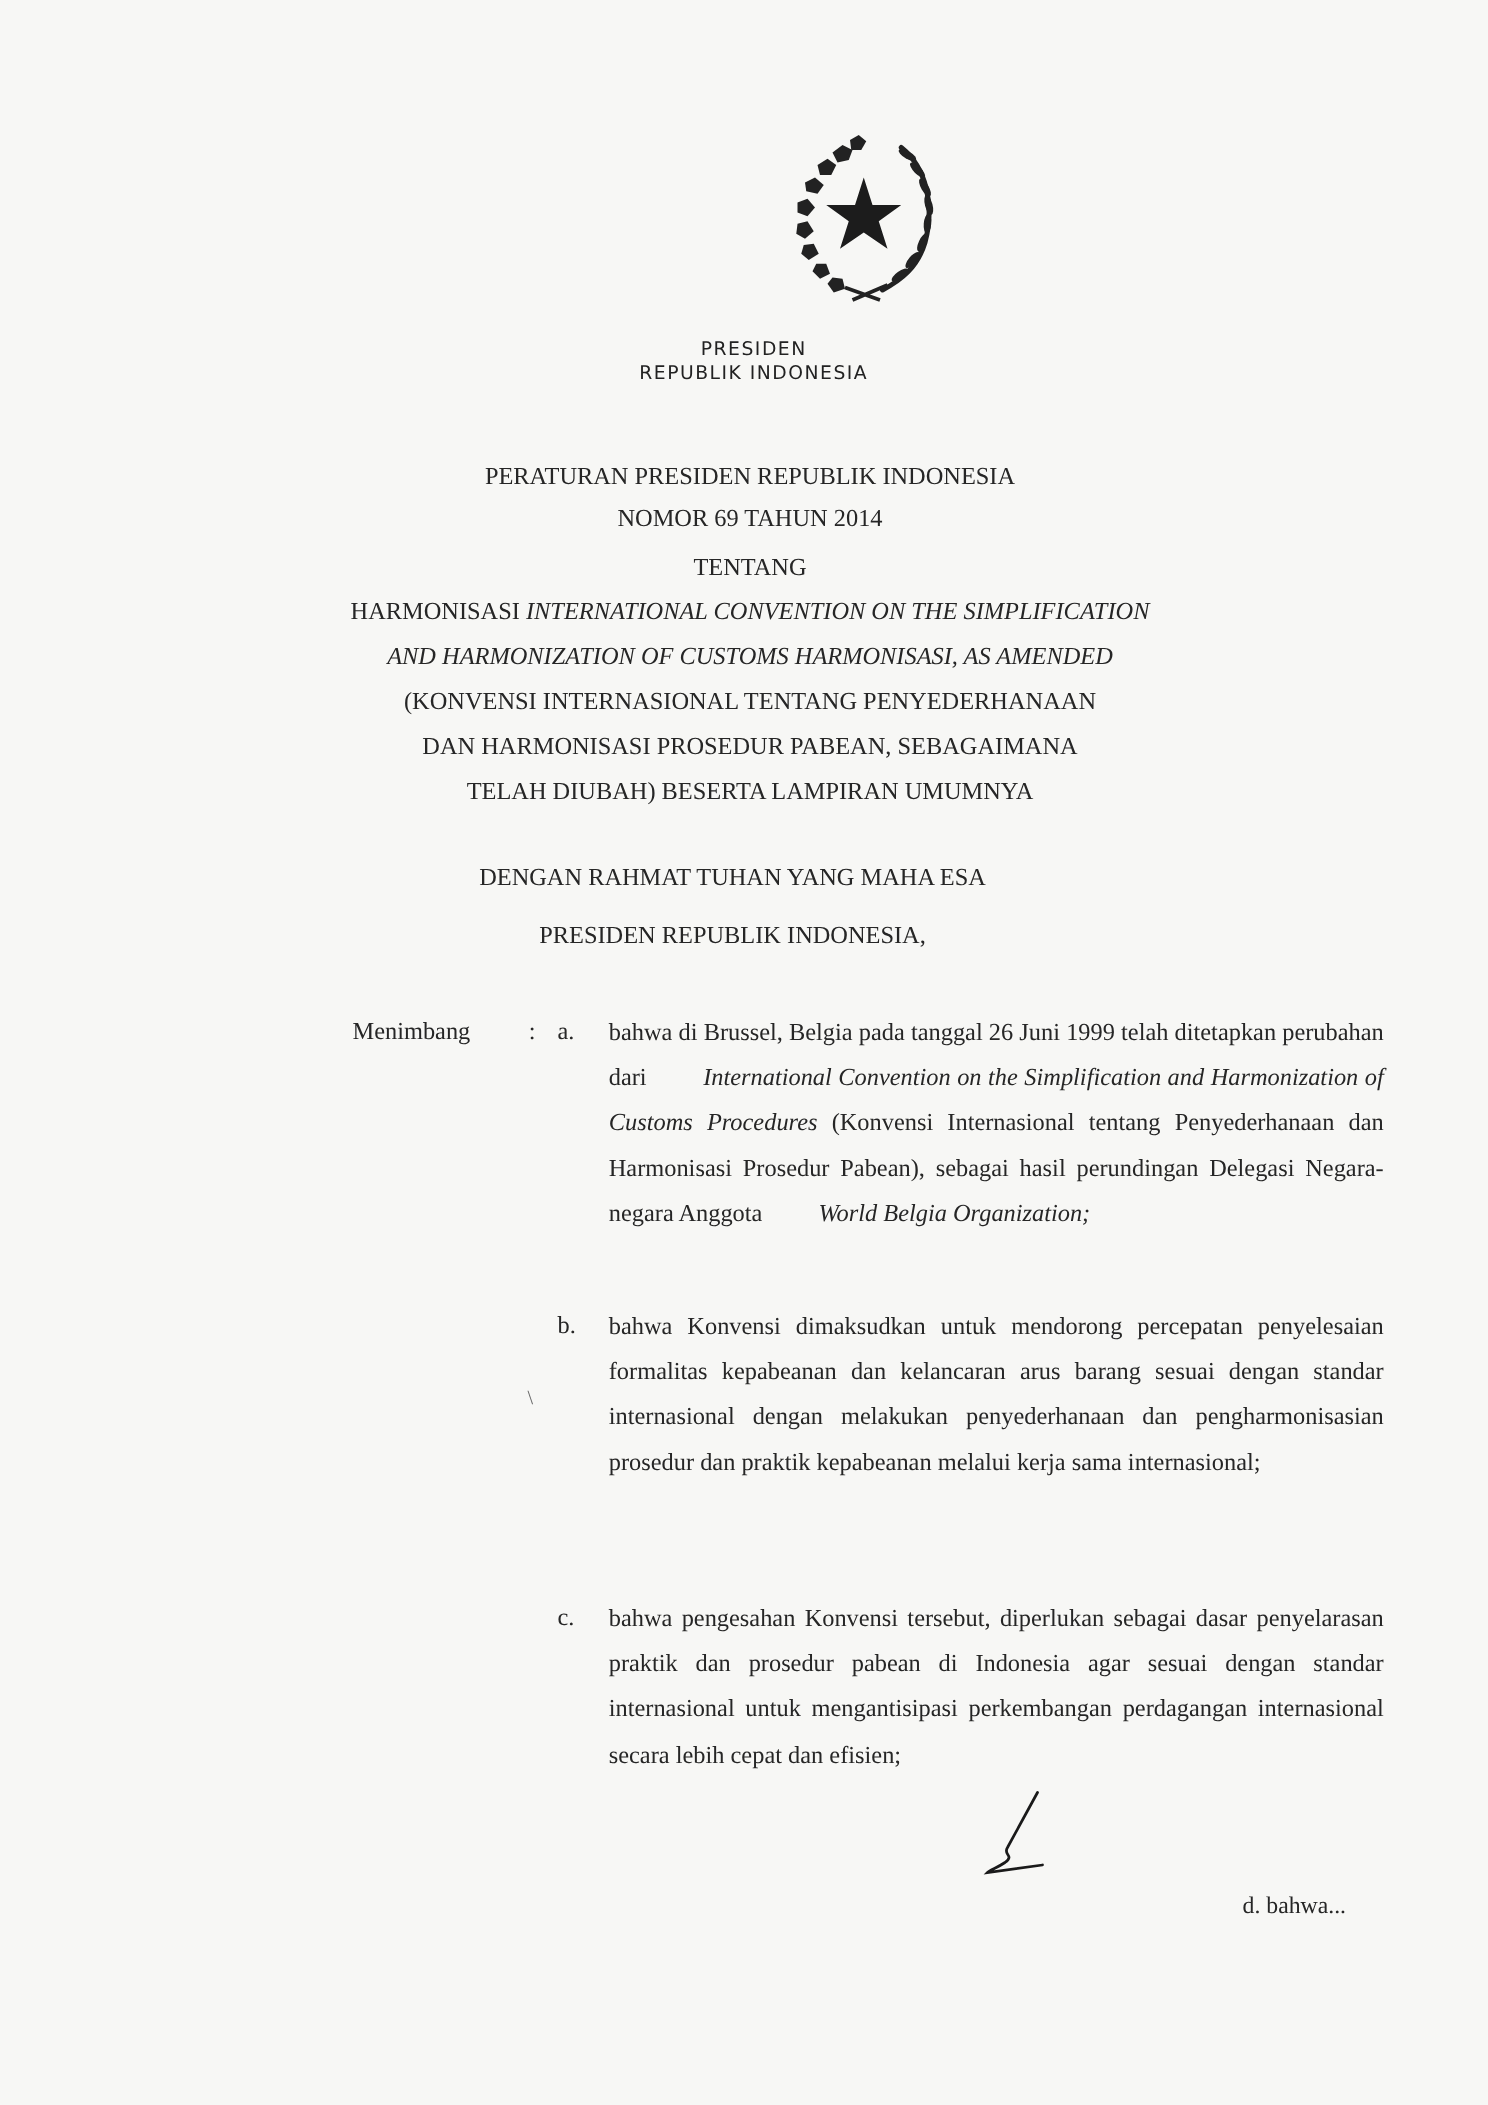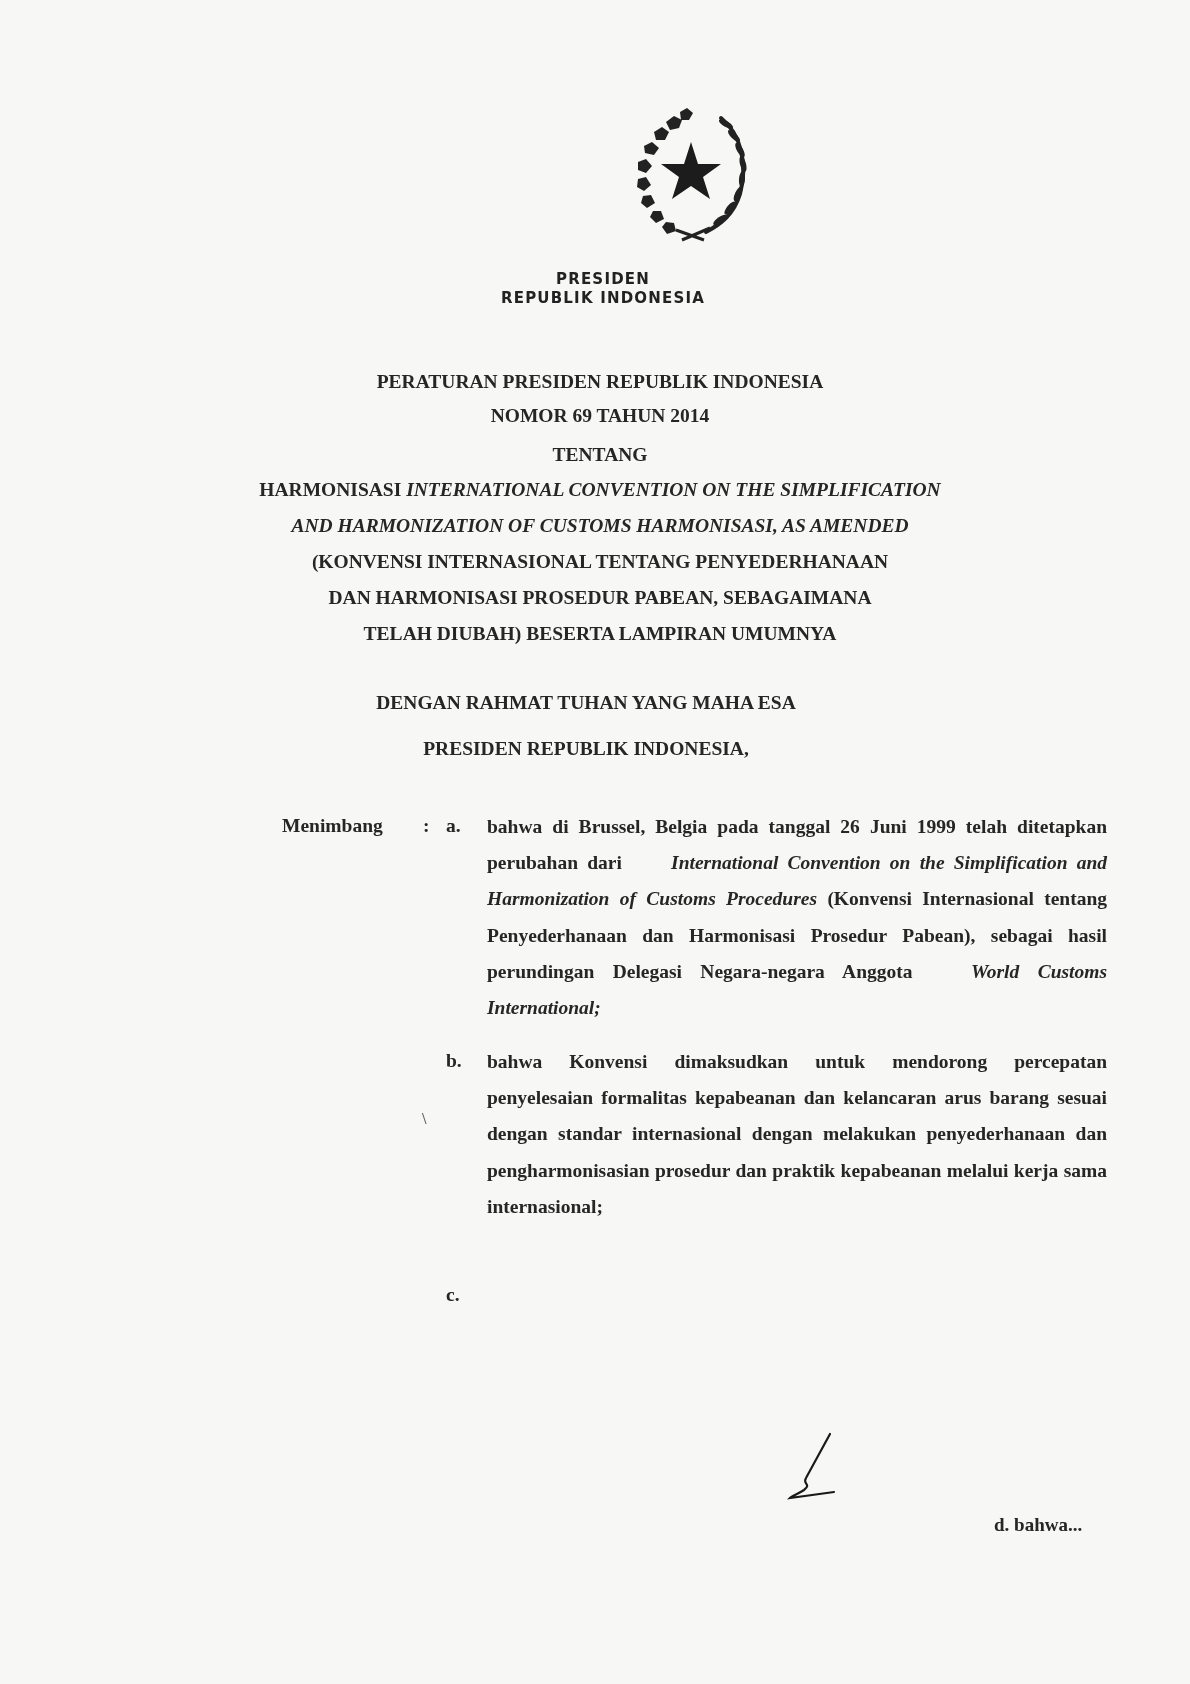--- a/index.html
+++ b/index.html
@@ -4,21 +4,21 @@
 <style>
   html, body { margin: 0; padding: 0; }
   body {
     width: 1190px; height: 1684px;
     background: #f7f7f5;
     font-family: "Liberation Serif", "DejaVu Serif", serif;
     color: #262626;
     position: relative;
     overflow: hidden;
   }
-  .page { position: absolute; left: 0; top: 0; width: 1190px; height: 1432px; font-weight: bold; }
+  .page { position: absolute; left: 0; top: 0; width: 1190px; height: 1432px; }
   .emblem { position: absolute; left: 626px; top: 104px; width: 130px; height: 140px; }
   .hdr {
     position: absolute; left: 0; width: 1190px; text-align: center;
     font-family: "DejaVu Sans", "Liberation Sans", sans-serif;
     font-size: 15px; letter-spacing: 1.2px; color: #222;
   }
   .hdr1 { top: 270px; left: 8px; }
   .hdr2 { top: 289px; left: 8px; }
   .title {
     position: absolute; left: 0; width: 1200px; text-align: center;
@@ -94,27 +94,28 @@
   <div class="title" style="top:616px">TELAH DIUBAH) BESERTA LAMPIRAN UMUMNYA</div>
 
   <div class="title" style="top:685px; left:-14px">DENGAN RAHMAT TUHAN YANG MAHA ESA</div>
   <div class="title" style="top:731px; left:-14px">PRESIDEN REPUBLIK INDONESIA,</div>
 
   <div class="menimbang-label">Menimbang</div>
   <div class="colon">:</div>
 
   <div class="item-letter" style="left:446px; top:815px">a.</div>
   <div class="item-text" style="top:809px">
-    <span>bahwa di Brussel, Belgia pada tanggal 26 Juni 1999 telah ditetapkan perubahan dari </span><i>International Convention on the Simplification and Harmonization of Customs Procedures</i><span> (Konvensi Internasional tentang Penyederhanaan dan Harmonisasi Prosedur Pabean), sebagai hasil perundingan Delegasi Negara-negara Anggota </span><i>World Customs International;</i>
+    <span>bahwa di Brussel, Belgia pada tanggal 26 Juni 1999 telah ditetapkan perubahan dari </span><i>International Convention on the Simplification and Harmonization of Customs Procedures</i><span> (Konvensi Internasional tentang Penyederhanaan dan Harmonisasi Prosedur Pabean), sebagai hasil perundingan Delegasi Negara-negara Anggota </span><i>World Belgia Organization;</i>
   </div>
 
   <div class="item-letter" style="left:446px; top:1050px">b.</div>
   <div class="item-text" style="top:1044px">bahwa Konvensi dimaksudkan untuk mendorong percepatan penyelesaian formalitas kepabeanan dan kelancaran arus barang sesuai dengan standar internasional dengan melakukan penyederhanaan dan pengharmonisasian prosedur dan praktik kepabeanan melalui kerja sama internasional;</div>
 
   <div class="item-letter" style="left:446px; top:1284px">c.</div>
+  <div class="item-text" style="top:1278px">bahwa pengesahan Konvensi tersebut, diperlukan sebagai dasar penyelarasan praktik dan prosedur pabean di Indonesia agar sesuai dengan standar internasional untuk mengantisipasi perkembangan perdagangan internasional secara lebih cepat dan efisien;</div>
 
   <svg class="sig" viewBox="0 0 60 70">
     <path d="M44 4 L20 48 C16 54, 26 54, 18 60 C12 64, 6 66, 4 68 L48 62" fill="none" stroke="#1a1a1a" stroke-width="2.2" stroke-linecap="round"></path>
   </svg>
 
   <div class="footer">d. bahwa...</div>
 
   <div class="mark" style="left:422px; top:1110px">\</div>
 </div>
 

